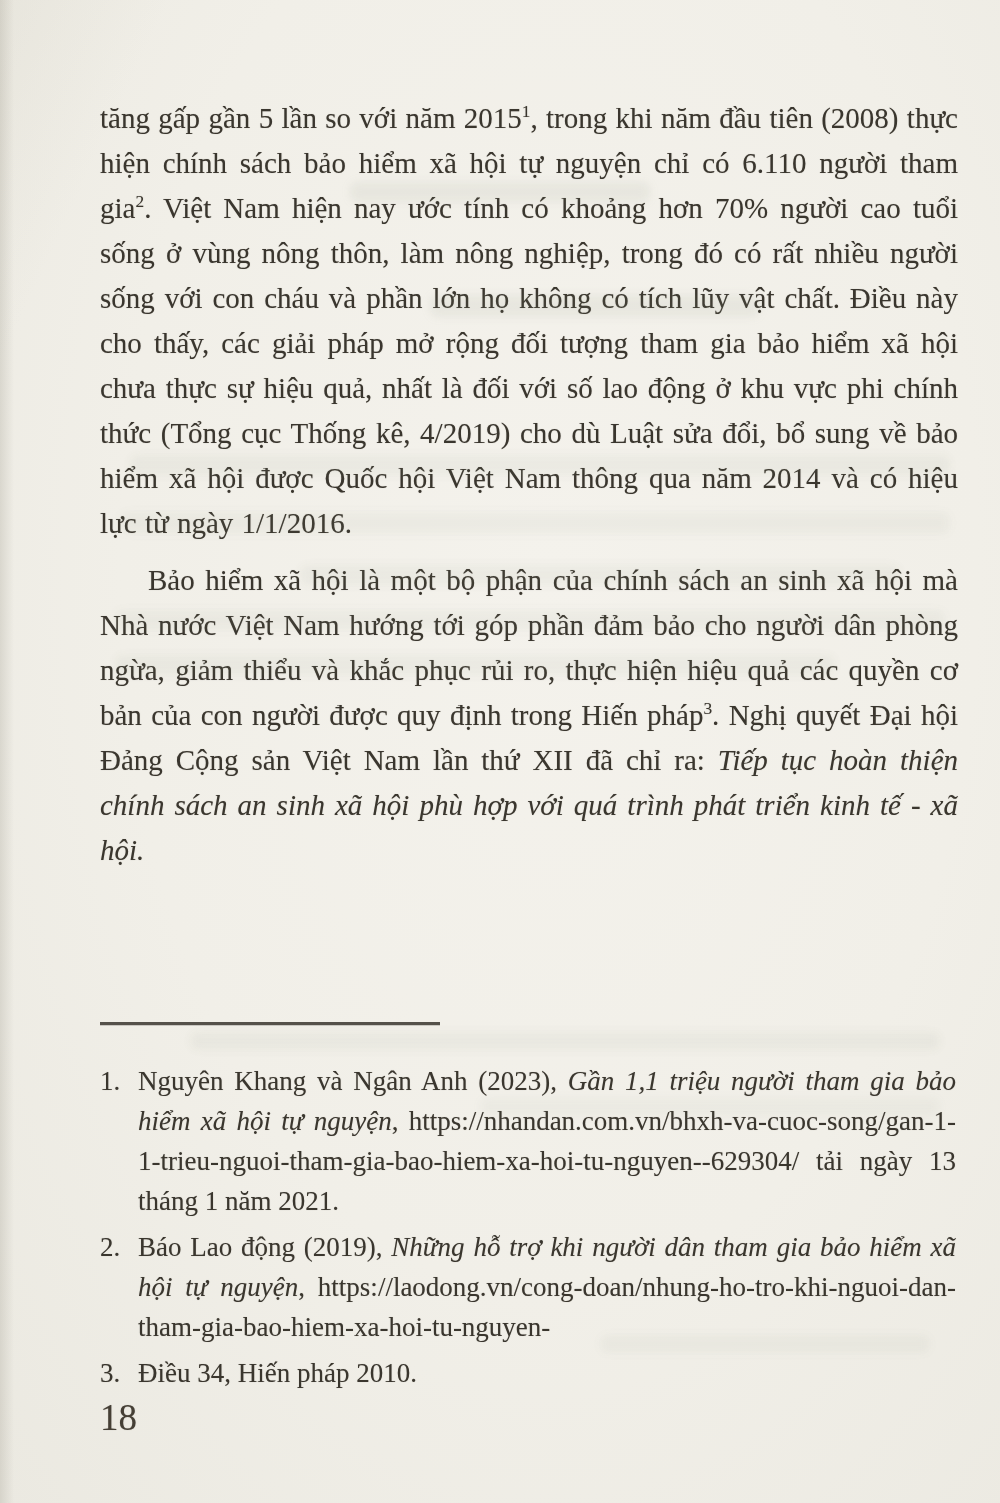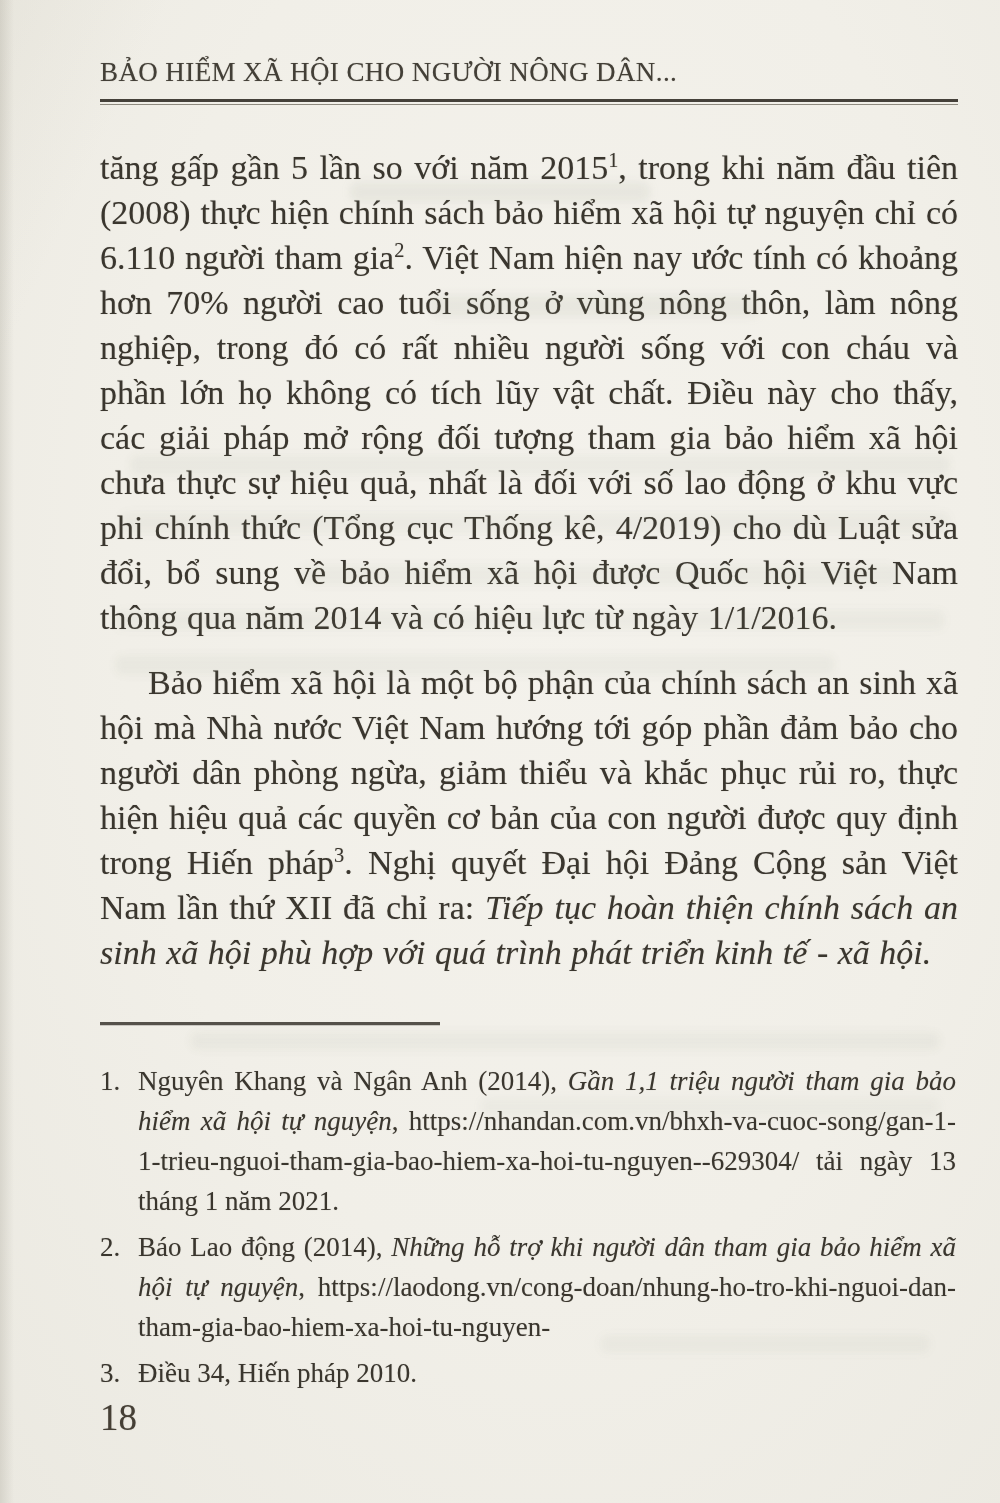--- a/index.html
+++ b/index.html
@@ -33,27 +33,27 @@
     margin-top: 9px;
     height: 2px;
     border-top: 3px solid #45413a;
     border-bottom: 1px solid #8f8b80;
   }
 
   
   main { display: block; margin-top: 40px; }
   .body-par {
     margin: 0;
-    font-size: 34px;
+    font-size: 29px;
     line-height: 45px;
     text-align: justify;
     text-shadow: 0 0 1px rgba(58,54,46,0.30);
     word-spacing: 1px;
   }
-  .body-par + .body-par { margin-top: 20px; }
+  .body-par + .body-par { margin-top: 12px; }
   .indent { text-indent: 48px; }
   sup.fn-ref {
     font-size: 60%;
     line-height: 0;
     vertical-align: super;
   }
   em.quote { font-style: italic; }
 
   
   footer {
@@ -114,44 +114,40 @@
     pointer-events: none;
   }
 </style>
 </head>
 <body>
 
 <div class="page">
 
   <div class="edge-shadow"></div>
 
-  <header>
-    <div class="running-head">BẢO HIỂM XÃ HỘI CHO NGƯỜI NÔNG DÂN...</div>
-    <div class="header-rule"></div>
-  </header>
 
   <main>
     <p class="body-par"><span>tăng gấp gần 5 lần so với năm 2015</span><sup class="fn-ref">1</sup><span>, trong khi năm đầu tiên (2008) thực hiện chính sách bảo hiểm xã hội tự nguyện chỉ có 6.110 người tham gia</span><sup class="fn-ref">2</sup><span>. Việt Nam hiện nay ước tính có khoảng hơn 70% người cao tuổi sống ở vùng nông thôn, làm nông nghiệp, trong đó có rất nhiều người sống với con cháu và phần lớn họ không có tích lũy vật chất. Điều này cho thấy, các giải pháp mở rộng đối tượng tham gia bảo hiểm xã hội chưa thực sự hiệu quả, nhất là đối với số lao động ở khu vực phi chính thức (Tổng cục Thống kê, 4/2019) cho dù Luật sửa đổi, bổ sung về bảo hiểm xã hội được Quốc hội Việt Nam thông qua năm 2014 và có hiệu lực từ ngày 1/1/2016.</span></p>
 
     <p class="body-par indent"><span>Bảo hiểm xã hội là một bộ phận của chính sách an sinh xã hội mà Nhà nước Việt Nam hướng tới góp phần đảm bảo cho người dân phòng ngừa, giảm thiểu và khắc phục rủi ro, thực hiện hiệu quả các quyền cơ bản của con người được quy định trong Hiến pháp</span><sup class="fn-ref">3</sup><span>. Nghị quyết Đại hội Đảng Cộng sản Việt Nam lần thứ XII đã chỉ ra: </span><em class="quote">Tiếp tục hoàn thiện chính sách an sinh xã hội phù hợp với quá trình phát triển kinh tế - xã hội.</em></p>
   </main>
 
   <footer>
     <div class="footnote-rule"></div>
 
     <div class="footnote-list">
 
       <div class="footnote">
         <span class="fn-num">1.</span>
-        <span class="fn-text"><span>Nguyên Khang và Ngân Anh (2014), </span><span class="fn-italic">Gần 1,1 triệu người tham gia bảo hiểm xã hội tự nguyện</span><span>, https://nhandan.com.vn/bhxh-va-cuoc-song/gan-1-1-trieu-nguoi-tham-gia-bao-hiem-xa-hoi-tu-nguyen--629304/ tải ngày 13 tháng 1 năm 2021.</span></span>
+        <span class="fn-text"><span>Nguyên Khang và Ngân Anh (2023), </span><span class="fn-italic">Gần 1,1 triệu người tham gia bảo hiểm xã hội tự nguyện</span><span>, https://nhandan.com.vn/bhxh-va-cuoc-song/gan-1-1-trieu-nguoi-tham-gia-bao-hiem-xa-hoi-tu-nguyen--629304/ tải ngày 13 tháng 1 năm 2021.</span></span>
       </div>
 
       <div class="footnote">
         <span class="fn-num">2.</span>
-        <span class="fn-text"><span>Báo Lao động (2014), </span><span class="fn-italic">Những hỗ trợ khi người dân tham gia bảo hiểm xã hội tự nguyện</span><span>, https://laodong.vn/cong-doan/nhung-ho-tro-khi-nguoi-dan-tham-gia-bao-hiem-xa-hoi-tu-nguyen-</span></span>
+        <span class="fn-text"><span>Báo Lao động (2019), </span><span class="fn-italic">Những hỗ trợ khi người dân tham gia bảo hiểm xã hội tự nguyện</span><span>, https://laodong.vn/cong-doan/nhung-ho-tro-khi-nguoi-dan-tham-gia-bao-hiem-xa-hoi-tu-nguyen-</span></span>
       </div>
 
       <div class="footnote">
         <span class="fn-num">3.</span>
         <span class="fn-text"><span>Điều 34, Hiến pháp 2010.</span></span>
       </div>
 
     </div>
   </footer>
 

